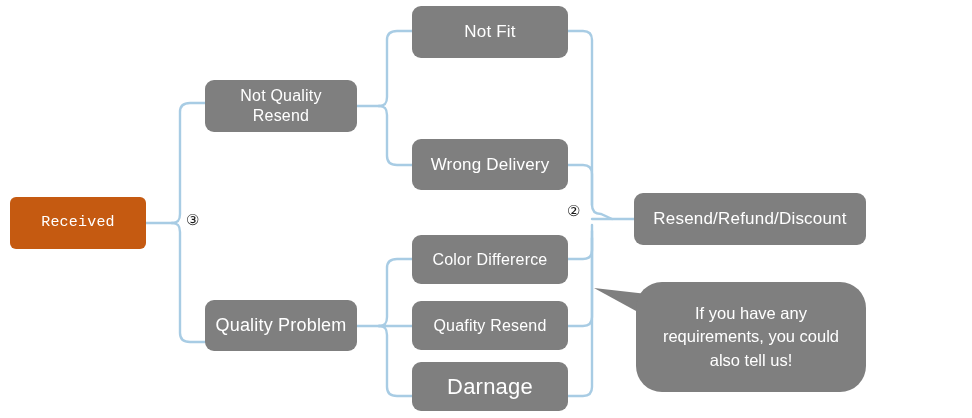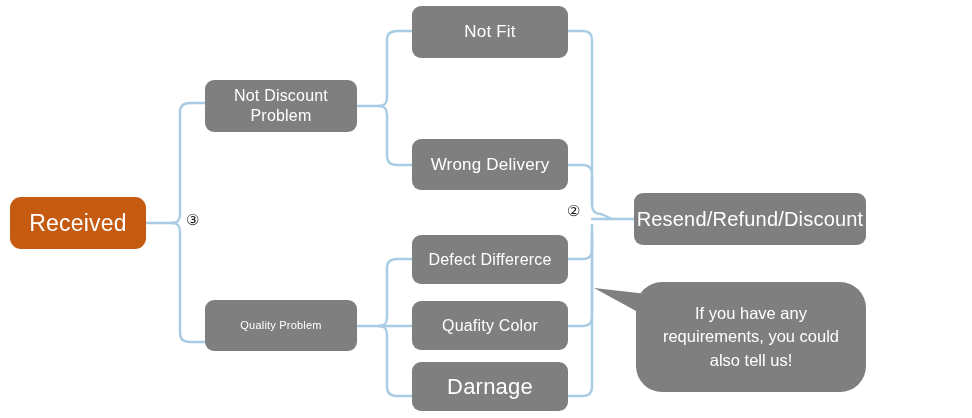--- a/index.html
+++ b/index.html
@@ -33,29 +33,29 @@
     color: #ffffff;
     border-radius: 9px;
     line-height: 1.25;
     letter-spacing: 0.2px;
     padding: 2px 8px;
     z-index: 3;
   }
   .node.gray   { background: #7f7f7f; }
   .node.orange { background: #c55a11; }
 
-  .n-received   { left: 10px;  top: 197px; width: 136px; height: 52px;  font-size: 23px; border-radius: 11px; }
+  .n-received   { left: 10px;  top: 197px; width: 136px; height: 52px;  font-size: 15px; border-radius: 6px; font-family: Liberation Mono, monospace; }
   .n-notqual    { left: 205px; top: 80px;  width: 152px; height: 52px;  font-size: 16px; }
-  .n-qual       { left: 205px; top: 300px; width: 152px; height: 51px;  font-size: 11px; }
+  .n-qual       { left: 205px; top: 300px; width: 152px; height: 51px;  font-size: 18px; }
   .n-notfit     { left: 412px; top: 6px;   width: 156px; height: 52px;  font-size: 17px; }
   .n-wrongdel   { left: 412px; top: 139px; width: 156px; height: 51px;  font-size: 17px; }
   .n-colordiff  { left: 412px; top: 235px; width: 156px; height: 49px;  font-size: 16px; }
   .n-qualdefect { left: 412px; top: 301px; width: 156px; height: 49px;  font-size: 16px; }
   .n-darnage    { left: 412px; top: 362px; width: 156px; height: 49px;  font-size: 22px; }
-  .n-resend     { left: 634px; top: 193px; width: 232px; height: 52px;  font-size: 20px; }
+  .n-resend     { left: 634px; top: 193px; width: 232px; height: 52px;  font-size: 17px; }
 
   .bubble {
     position: absolute;
     left: 636px;
     top: 282px;
     width: 230px;
     height: 110px;
     background: #7f7f7f;
     border-radius: 26px;
     color: #ffffff;
@@ -113,31 +113,31 @@
       <path d="M568 326 L583 326 C589 326 592 323 592 317 L592 231"></path>
       <path d="M568 396 L583 396 C589 396 592 393 592 387 L592 238"></path>
       <path d="M592 219 C598 219 602 219 610 219 L634 219"></path>
     </g>
 
     <polygon points="594,288 700,300 700,346" fill="#7f7f7f"></polygon>
   </svg>
 
   <div class="node orange n-received">Received</div>
 
-  <div class="node gray n-notqual">Not Discount Problem</div>
+  <div class="node gray n-notqual">Not Quality Resend</div>
 
   <div class="node gray n-qual">Quality Problem</div>
 
   <div class="node gray n-notfit">Not Fit</div>
 
   <div class="node gray n-wrongdel">Wrong Delivery</div>
 
-  <div class="node gray n-colordiff">Defect Differerce</div>
+  <div class="node gray n-colordiff">Color Differerce</div>
 
-  <div class="node gray n-qualdefect">Quafity Color</div>
+  <div class="node gray n-qualdefect">Quafity Resend</div>
 
   <div class="node gray n-darnage">Darnage</div>
 
   <div class="node gray n-resend">Resend/Refund/Discount</div>
 
   <div class="bubble">If you have any requirements, you could also tell us!</div>
 
   <div class="marker m3">③</div>
 
   <div class="marker m2">②</div>

